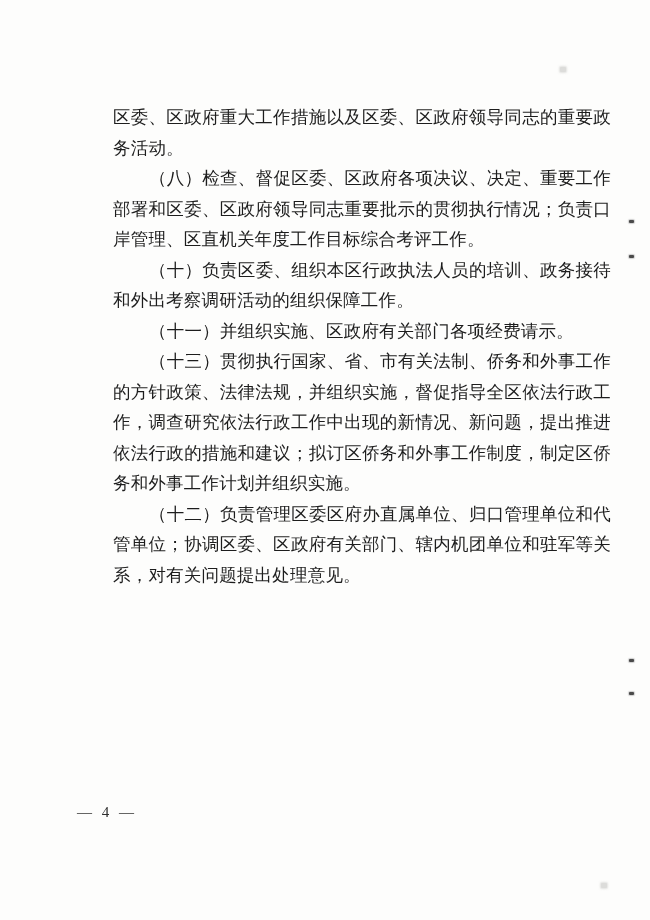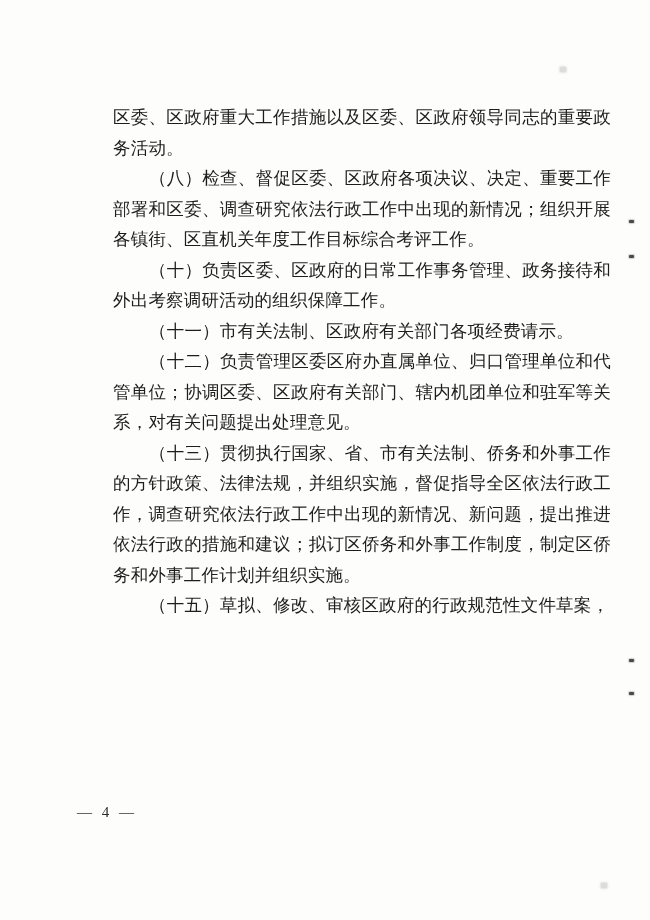--- a/index.html
+++ b/index.html
@@ -71,26 +71,25 @@
   .s5 { left: 629px; top: 692px; }
   .s6 { left: 601px; top: 883px; }
 </style>
 </head>
 <body>
 
 <div class="page">
 
   <div class="text-block">
     <p class="para cont">区委、区政府重大工作措施以及区委、区政府领导同志的重要政务活动。</p>
-    <p class="para">（八）检查、督促区委、区政府各项决议、决定、重要工作部署和区委、调查研究依法行政工作中出现的新情况；组织开展各镇街、区直机关年度工作目标综合考评工作。</p>
-    <p class="para">（十）负责区委、区政府的日常工作事务管理、政务接待和外出考察调研活动的组织保障工作。</p>
-    <p class="para">（十一）市有关法制、区政府有关部门各项经费请示。</p>
+    <p class="para">（八）检查、督促区委、区政府各项决议、决定、重要工作部署和区委、区政府领导同志重要批示的贯彻执行情况；负责口岸管理、区直机关年度工作目标综合考评工作。</p>
+    <p class="para">（十）负责区委、组织本区行政执法人员的培训、政务接待和外出考察调研活动的组织保障工作。</p>
+    <p class="para">（十一）并组织实施、区政府有关部门各项经费请示。</p>
+    <p class="para">（十三）贯彻执行国家、省、市有关法制、侨务和外事工作的方针政策、法律法规，并组织实施，督促指导全区依法行政工作，调查研究依法行政工作中出现的新情况、新问题，提出推进依法行政的措施和建议；拟订区侨务和外事工作制度，制定区侨务和外事工作计划并组织实施。</p>
     <p class="para">（十二）负责管理区委区府办直属单位、归口管理单位和代管单位；协调区委、区政府有关部门、辖内机团单位和驻军等关系，对有关问题提出处理意见。</p>
-    <p class="para">（十三）贯彻执行国家、省、市有关法制、侨务和外事工作的方针政策、法律法规，并组织实施，督促指导全区依法行政工作，调查研究依法行政工作中出现的新情况、新问题，提出推进依法行政的措施和建议；拟订区侨务和外事工作制度，制定区侨务和外事工作计划并组织实施。</p>
-    <p class="para">（十五）草拟、修改、审核区政府的行政规范性文件草案，</p>
   </div>
 
   <div class="page-number">— 4 —</div>
 
   <i class="speck faint s1"></i>
   <i class="speck dark s2"></i>
   <i class="speck dark s3"></i>
   <i class="speck dark s4"></i>
   <i class="speck dark s5"></i>
   <i class="speck faint s6"></i>

